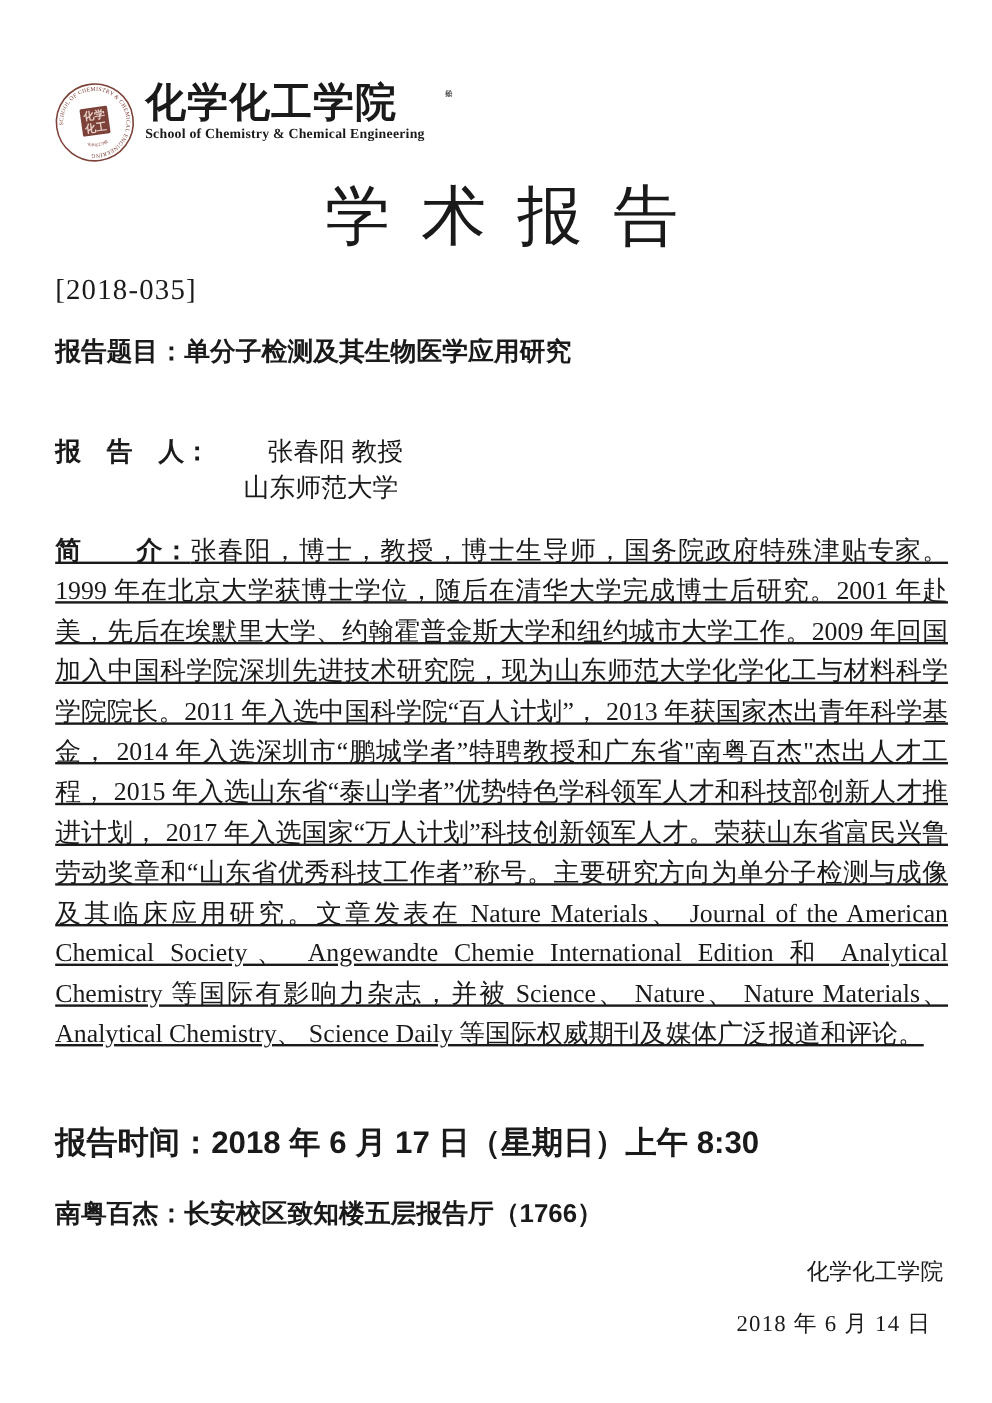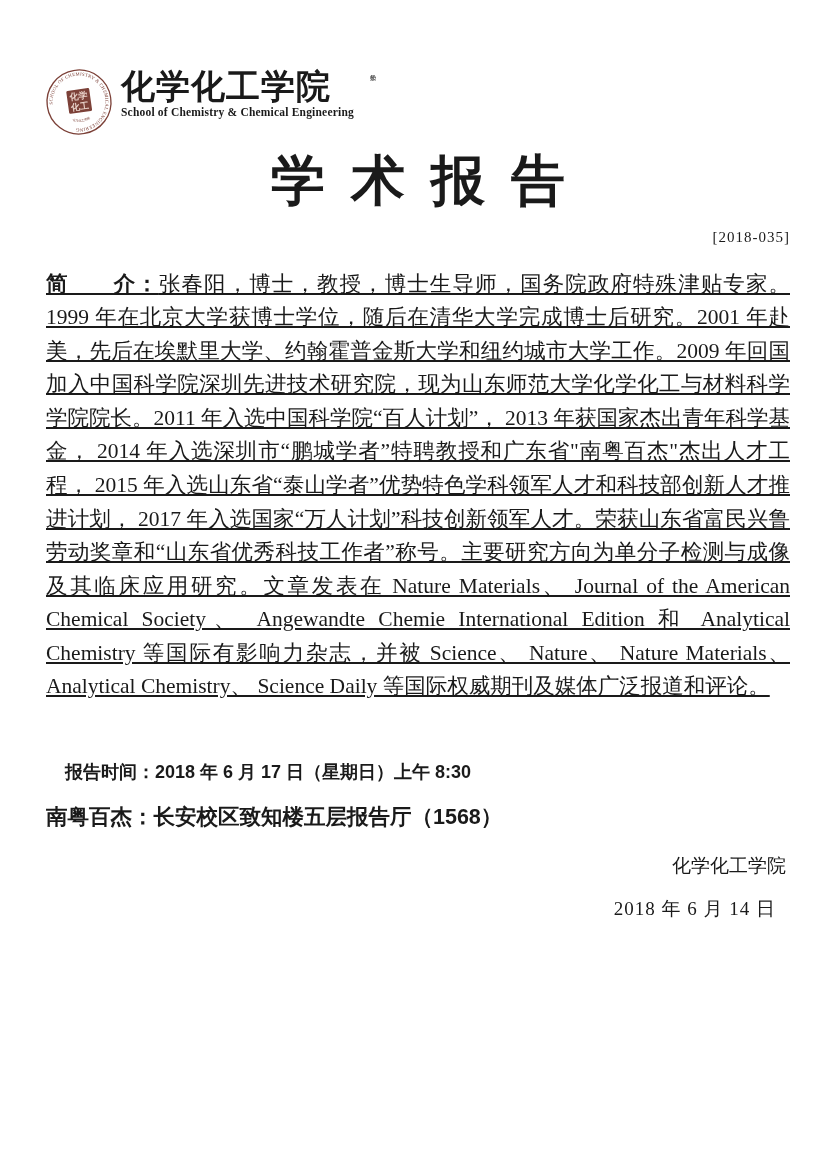--- a/index.html
+++ b/index.html
@@ -25,45 +25,45 @@
   }
   .logo-en { font-size:11.5px; font-weight:bold; letter-spacing:0.2px; margin-top:1px; white-space:nowrap; }
   .logo-sig {
     position:absolute; right:2px; top:2px;
     writing-mode:vertical-rl; font-size:6px; line-height:7px; color:#555;
   }
 
   
   .doc-title {
     margin:10px 0 0; text-align:center;
-    font-size:54px; line-height:1.2; font-weight:700;
+    font-size:54px; line-height:1.2; font-weight:400;
     letter-spacing:26px; padding-left:26px;
     font-family:"DejaVu Serif",serif;
   }
-  .doc-number { margin-top:16px; text-align:right; font-size:15px; letter-spacing:1px; }
+  .doc-number { margin-top:16px; text-align:left; font-size:24px; letter-spacing:1px; }
 
   
   .hei { font-family:"Liberation Sans","DejaVu Sans",sans-serif; font-weight:bold; }
   .topic-line { margin:22px 0 0; font-size:21.5px; }
 
   
   .speaker-row { display:flex; margin-top:54px; font-size:21.5px; }
   .speaker-label { flex:0 0 auto; }
   .speaker-info { margin-left:28px; line-height:30px; }
   .speaker-name { padding-left:20px; }
 
   
   .intro {
     margin:22px 0 0;
     font-size:21.5px; line-height:1.56;
     text-align:justify; text-justify:inter-ideograph;text-decoration:underline;
   }
 
   
-  .time-line  { margin-top:56px; font-size:18px;margin-left:19px; }
+  .time-line  { margin-top:56px; font-size:26px; }
   .venue-line { margin-top:18px; font-size:21.5px; }
 
   
   .welcome {
     margin-top:14px; text-align:center;
     font-size:36px; font-weight:900; font-style:italic;
     letter-spacing:7px; padding-left:7px;
     font-family:"DejaVu Serif",serif;
   }
 
@@ -96,30 +96,40 @@
     <div class="logo-text">
       <div class="logo-cn">化学化工学院</div>
       <div class="logo-en">School of Chemistry &amp; Chemical Engineering</div>
       <span class="logo-sig">子如松</span>
     </div>
   </header>
 
   <h1 class="doc-title">学术报告</h1>
   <div class="doc-number">[2018-035]</div>
 
+  <p class="topic-line hei">
+    <span>报告题目：</span><span>单分子检测及其生物医学应用研究</span>
+  </p>
 
+  <div class="speaker-row">
+    <span class="speaker-label hei">报　告　人：</span>
+    <div class="speaker-info">
+      <div class="speaker-name">张春阳 教授</div>
+      <div class="speaker-affiliation">山东师范大学</div>
+    </div>
+  </div>
 
   <p class="intro">
     <span class="hei">简　　介：</span><span>张春阳，博士，教授，博士生导师，国务院政府特殊津贴专家。1999 年在北京大学获博士学位，随后在清华大学完成博士后研究。2001 年赴美，先后在埃默里大学、约翰霍普金斯大学和纽约城市大学工作。2009 年回国加入中国科学院深圳先进技术研究院，现为山东师范大学化学化工与材料科学学院院长。2011 年入选中国科学院“百人计划”， 2013 年获国家杰出青年科学基金， 2014 年入选深圳市“鹏城学者”特聘教授和广东省"南粤百杰"杰出人才工程， 2015 年入选山东省“泰山学者”优势特色学科领军人才和科技部创新人才推进计划， 2017 年入选国家“万人计划”科技创新领军人才。荣获山东省富民兴鲁劳动奖章和“山东省优秀科技工作者”称号。主要研究方向为单分子检测与成像及其临床应用研究。文章发表在 Nature Materials、 Journal of the American Chemical Society、 Angewandte Chemie International Edition 和 Analytical Chemistry 等国际有影响力杂志，并被 Science、 Nature、 Nature Materials、 Analytical Chemistry、 Science Daily 等国际权威期刊及媒体广泛报道和评论。</span>
   </p>
 
   <p class="time-line hei">
     <span>报告时间：</span><span>2018 年 6 月 17 日（星期日）上午 8:30</span>
   </p>
   <p class="venue-line hei">
-    <span>南粤百杰：</span><span>长安校区致知楼五层报告厅（1568）</span>
+    <span>南粤百杰：</span><span>长安校区致知楼五层报告厅（1766）</span>
   </p>
 
 
   <div class="footer-org">化学化工学院</div>
   <div class="footer-date">2018 年 6 月 14 日</div>
 
 </div>
 
 </body></html>

